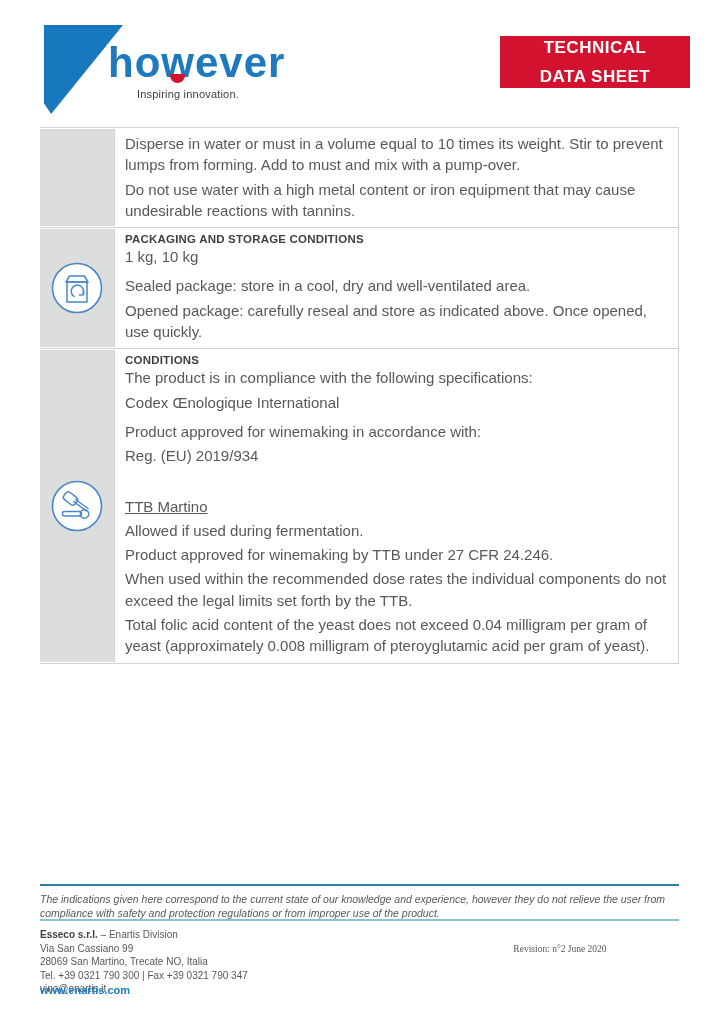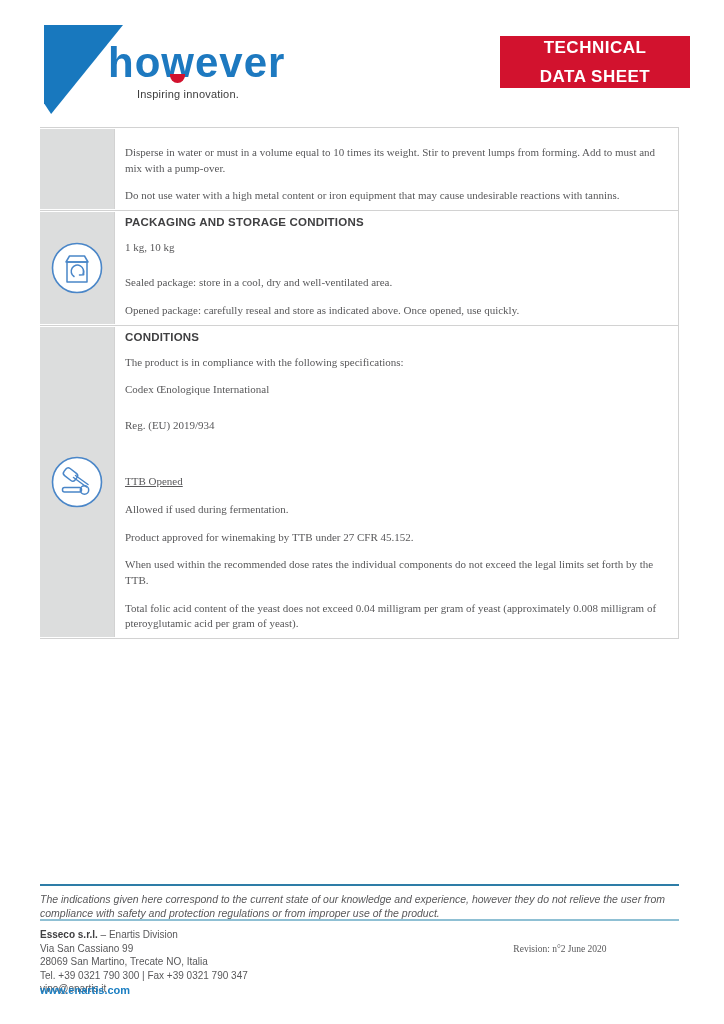--- a/index.html
+++ b/index.html
@@ -43,21 +43,21 @@
   }
   .t-row { display:flex; border-bottom:1px solid #d2d2d2; }
   .t-row:last-child { border-bottom:none; }
   .icon-cell {
     width:75px; flex:0 0 75px; background:#dcdddd;
     border-right:1px solid #d2d2d2;
     display:flex; align-items:center; justify-content:center;
     margin:1px 0;
   }
   .text-cell { flex:1; padding:5px 10px 6px 10px; }
-  .text-cell p { font-size:11px; line-height:1.42; margin:12px 0 3px 0;font-family:Liberation Serif, serif; }
+  .text-cell p { font-size:15px; line-height:1.42; margin:0 0 3px 0; }
   .text-cell p:last-child { margin-bottom:0; }
   .sec-title { font-size:11.5px; font-weight:bold; color:#404042; letter-spacing:0.2px; margin-bottom:1px; }
   .gap-sm { height:5px; }
   .gap-lg { height:26px; }
   .underlined { text-decoration:underline; }
   .icon-circle { display:block; }
 
   
   .rule-top {
     position:absolute; left:40px; top:884px; width:639px; height:2px; background:#2e7da7;
@@ -144,25 +144,26 @@
             <rect x="11.5" y="31.5" width="19" height="4.5" rx="2"></rect>
             <circle cx="33.5" cy="34" r="4.2"></circle>
           </g>
         </svg>
       </div>
       <div class="text-cell">
         <div class="sec-title">CONDITIONS</div>
         <p>The product is in compliance with the following specifications:</p>
         <p>Codex Œnologique International</p>
         <div class="gap-sm"></div>
+        <p>Product approved for winemaking in accordance with:</p>
         <p>Reg. (EU) 2019/934</p>
         <div class="gap-lg"></div>
-        <p class="underlined">TTB Opened</p>
+        <p class="underlined">TTB Martino</p>
         <p>Allowed if used during fermentation.</p>
-        <p>Product approved for winemaking by TTB under 27 CFR 45.152.</p>
+        <p>Product approved for winemaking by TTB under 27 CFR 24.246.</p>
         <p>When used within the recommended dose rates the individual components do not exceed the legal limits set forth by the TTB.</p>
         <p>Total folic acid content of the yeast does not exceed 0.04 milligram per gram of yeast (approximately 0.008 milligram of pteroyglutamic acid per gram of yeast).</p>
       </div>
     </div>
 
   </div>
 
   <div class="rule-top"></div>
   <div class="disclaimer">The indications given here correspond to the current state of our knowledge and experience, however they do not relieve the user from compliance with safety and protection regulations or from improper use of the product.</div>
   <div class="rule-bottom"></div>

